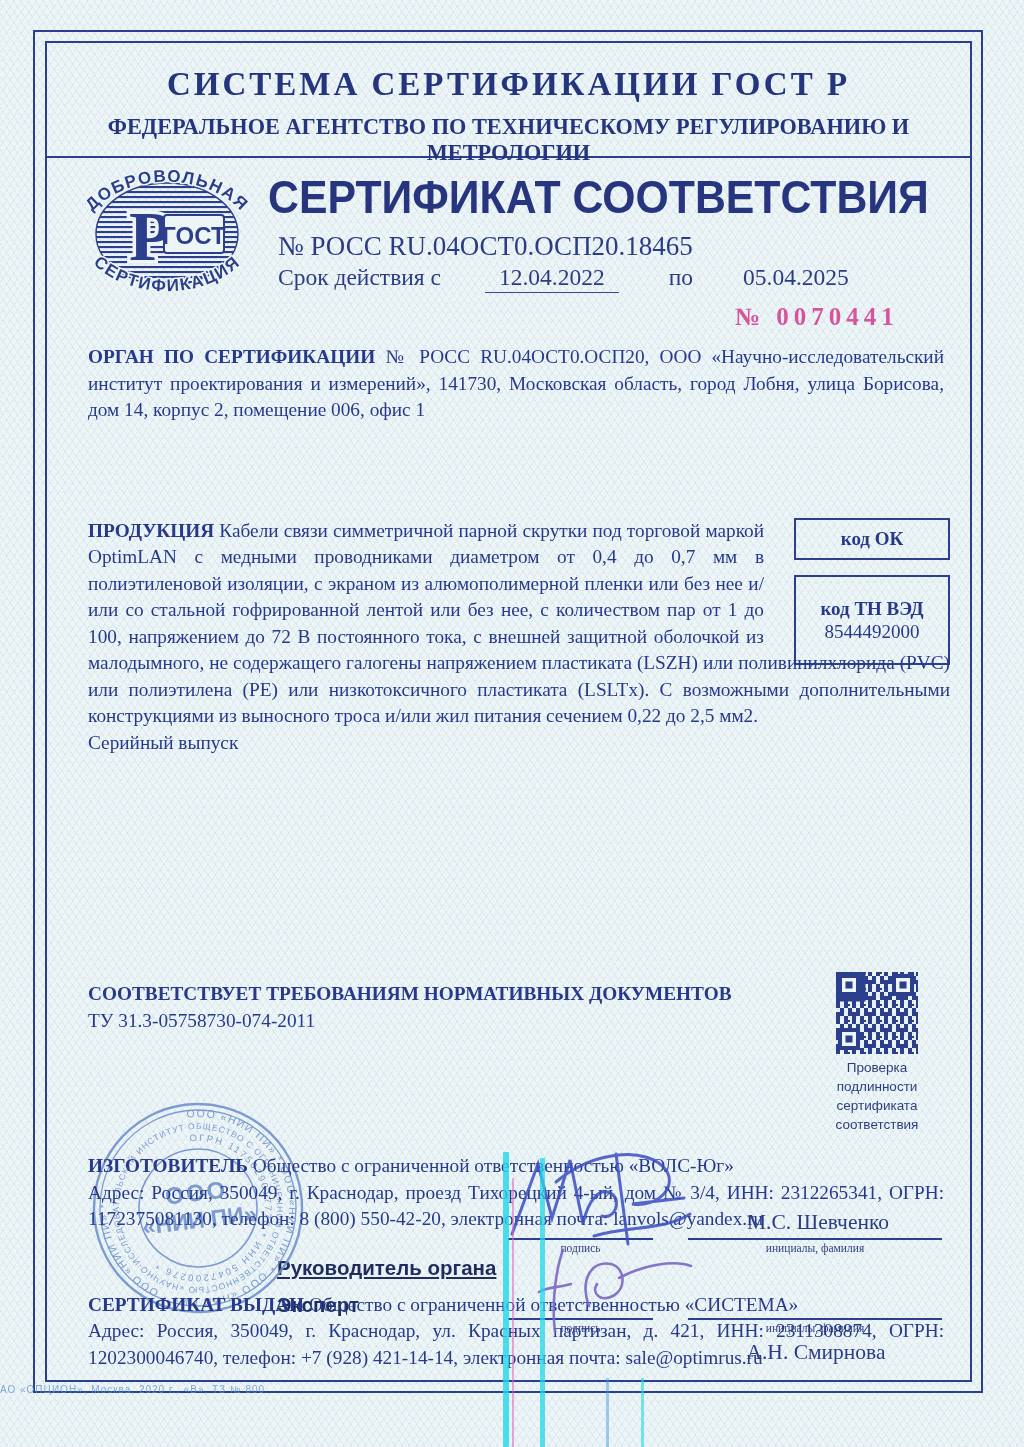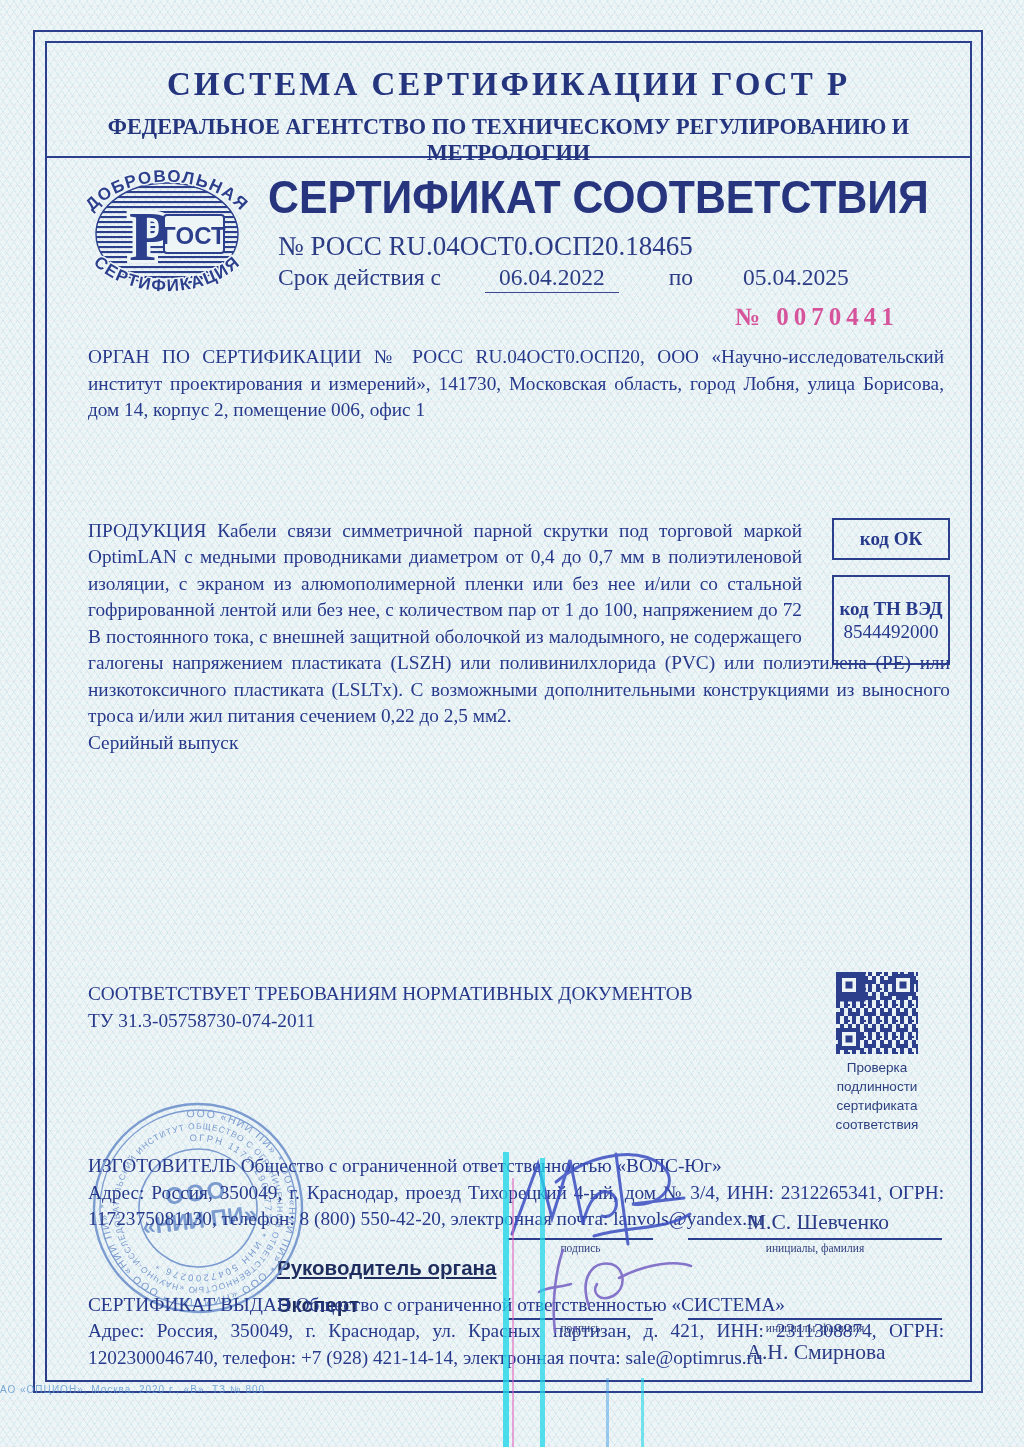--- a/index.html
+++ b/index.html
@@ -17,22 +17,22 @@
   .sys-title{left:47px;right:54px;top:66px;text-align:center;font-weight:bold;font-size:33px;letter-spacing:3px;color:#24357e;}
   .agency{left:47px;right:54px;top:114px;text-align:center;font-weight:bold;font-size:23px;letter-spacing:0px;color:#24357e;transform:scaleX(.97);}
   .big-title{left:268px;top:170px;font-family:"Liberation Sans",sans-serif;font-weight:800;font-size:46px;color:#27357f;letter-spacing:0px;transform:scaleX(.93);transform-origin:left top;white-space:nowrap;}
   .cert-no{left:278px;top:231px;font-size:27px;color:#2b3c85;white-space:nowrap;}
   .validity{left:278px;top:264px;font-size:23.5px;color:#2b3c85;white-space:nowrap;}
   .validity .gap1{display:inline-block;width:44px;}
   .validity .gap2{display:inline-block;width:50px;}
   .validity .u{border-bottom:1.5px solid #39488f;padding:0 14px 2px 14px;}
   .blank-no{left:735px;top:303px;font-weight:bold;font-size:25px;letter-spacing:5px;color:#d6549b;white-space:nowrap;}
   .sec{left:88px;width:856px;font-size:19.3px;line-height:26.5px;text-align:justify;color:#26398a;}
-  .sec b{font-weight:normal;}
-  .codes{float:right;width:118px;height:132px;margin-left:30px;}
+  .sec b{font-weight:bold;}
+  .codes{float:right;width:156px;height:132px;margin-left:30px;}
   .code-box{border:2px solid #2b3f8c;text-align:center;background:transparent;}
   .code-box .cb-label{font-weight:bold;font-size:19px;line-height:23px;}
   .box-ok{padding:6px 2px;}
   .box-tnved{margin-top:15px;padding:20px 2px;}
   .box-tnved .cb-value{font-size:19px;line-height:23px;font-weight:normal;}
   .qr-caption{left:808px;top:1058px;width:138px;text-align:center;font-family:"Liberation Sans",sans-serif;font-size:13.5px;line-height:19px;color:#2b3f7e;}
   .role{font-family:"Liberation Sans",sans-serif;font-weight:bold;font-size:20.5px;color:#1e2d5e;white-space:nowrap;}
   .sig-line{height:2px;background:#2b3f8c;}
   .sig-label{text-align:center;font-size:11.5px;color:#33437f;}
   .name{font-size:21.5px;color:#2b3c85;text-align:center;}
@@ -71,21 +71,21 @@
       </text>
       <text font-family="Liberation Sans, sans-serif" font-weight="bold" font-size="17" fill="#2b3f8c" letter-spacing="1.5" stroke="#eef5f7" stroke-width="3" paint-order="stroke">
         <textPath href="#arcB" startOffset="50%" text-anchor="middle">СЕРТИФИКАЦИЯ</textPath>
       </text>
     </svg>
   </div>
 
   <div class="abs big-title">СЕРТИФИКАТ СООТВЕТСТВИЯ</div>
   <div class="abs cert-no">№ РОСС RU.04ОСТ0.ОСП20.18465</div>
   <div class="abs validity">
-    <span>Срок действия с</span><span class="gap1"></span><span class="u">06.04.2022</span><span class="gap2"></span><span>по</span><span class="gap2"></span><span>05.04.2025</span>
+    <span>Срок действия с</span><span class="gap1"></span><span class="u">12.04.2022</span><span class="gap2"></span><span>по</span><span class="gap2"></span><span>05.04.2025</span>
   </div>
   <div class="abs blank-no">№ 0070441</div>
 
   <div class="abs sec txt-z" style="top:344px;">
     <b>ОРГАН ПО СЕРТИФИКАЦИИ</b>
     <span>№ РОСС RU.04ОСТ0.ОСП20, ООО «Научно-исследовательский институт проектирования и измерений», 141730, Московская область, город Лобня, улица Борисова, дом 14, корпус 2, помещение 006, офис 1</span>
   </div>
 
   <div class="abs sec txt-z" style="top:438px;width:862px;">
     <div class="codes">

